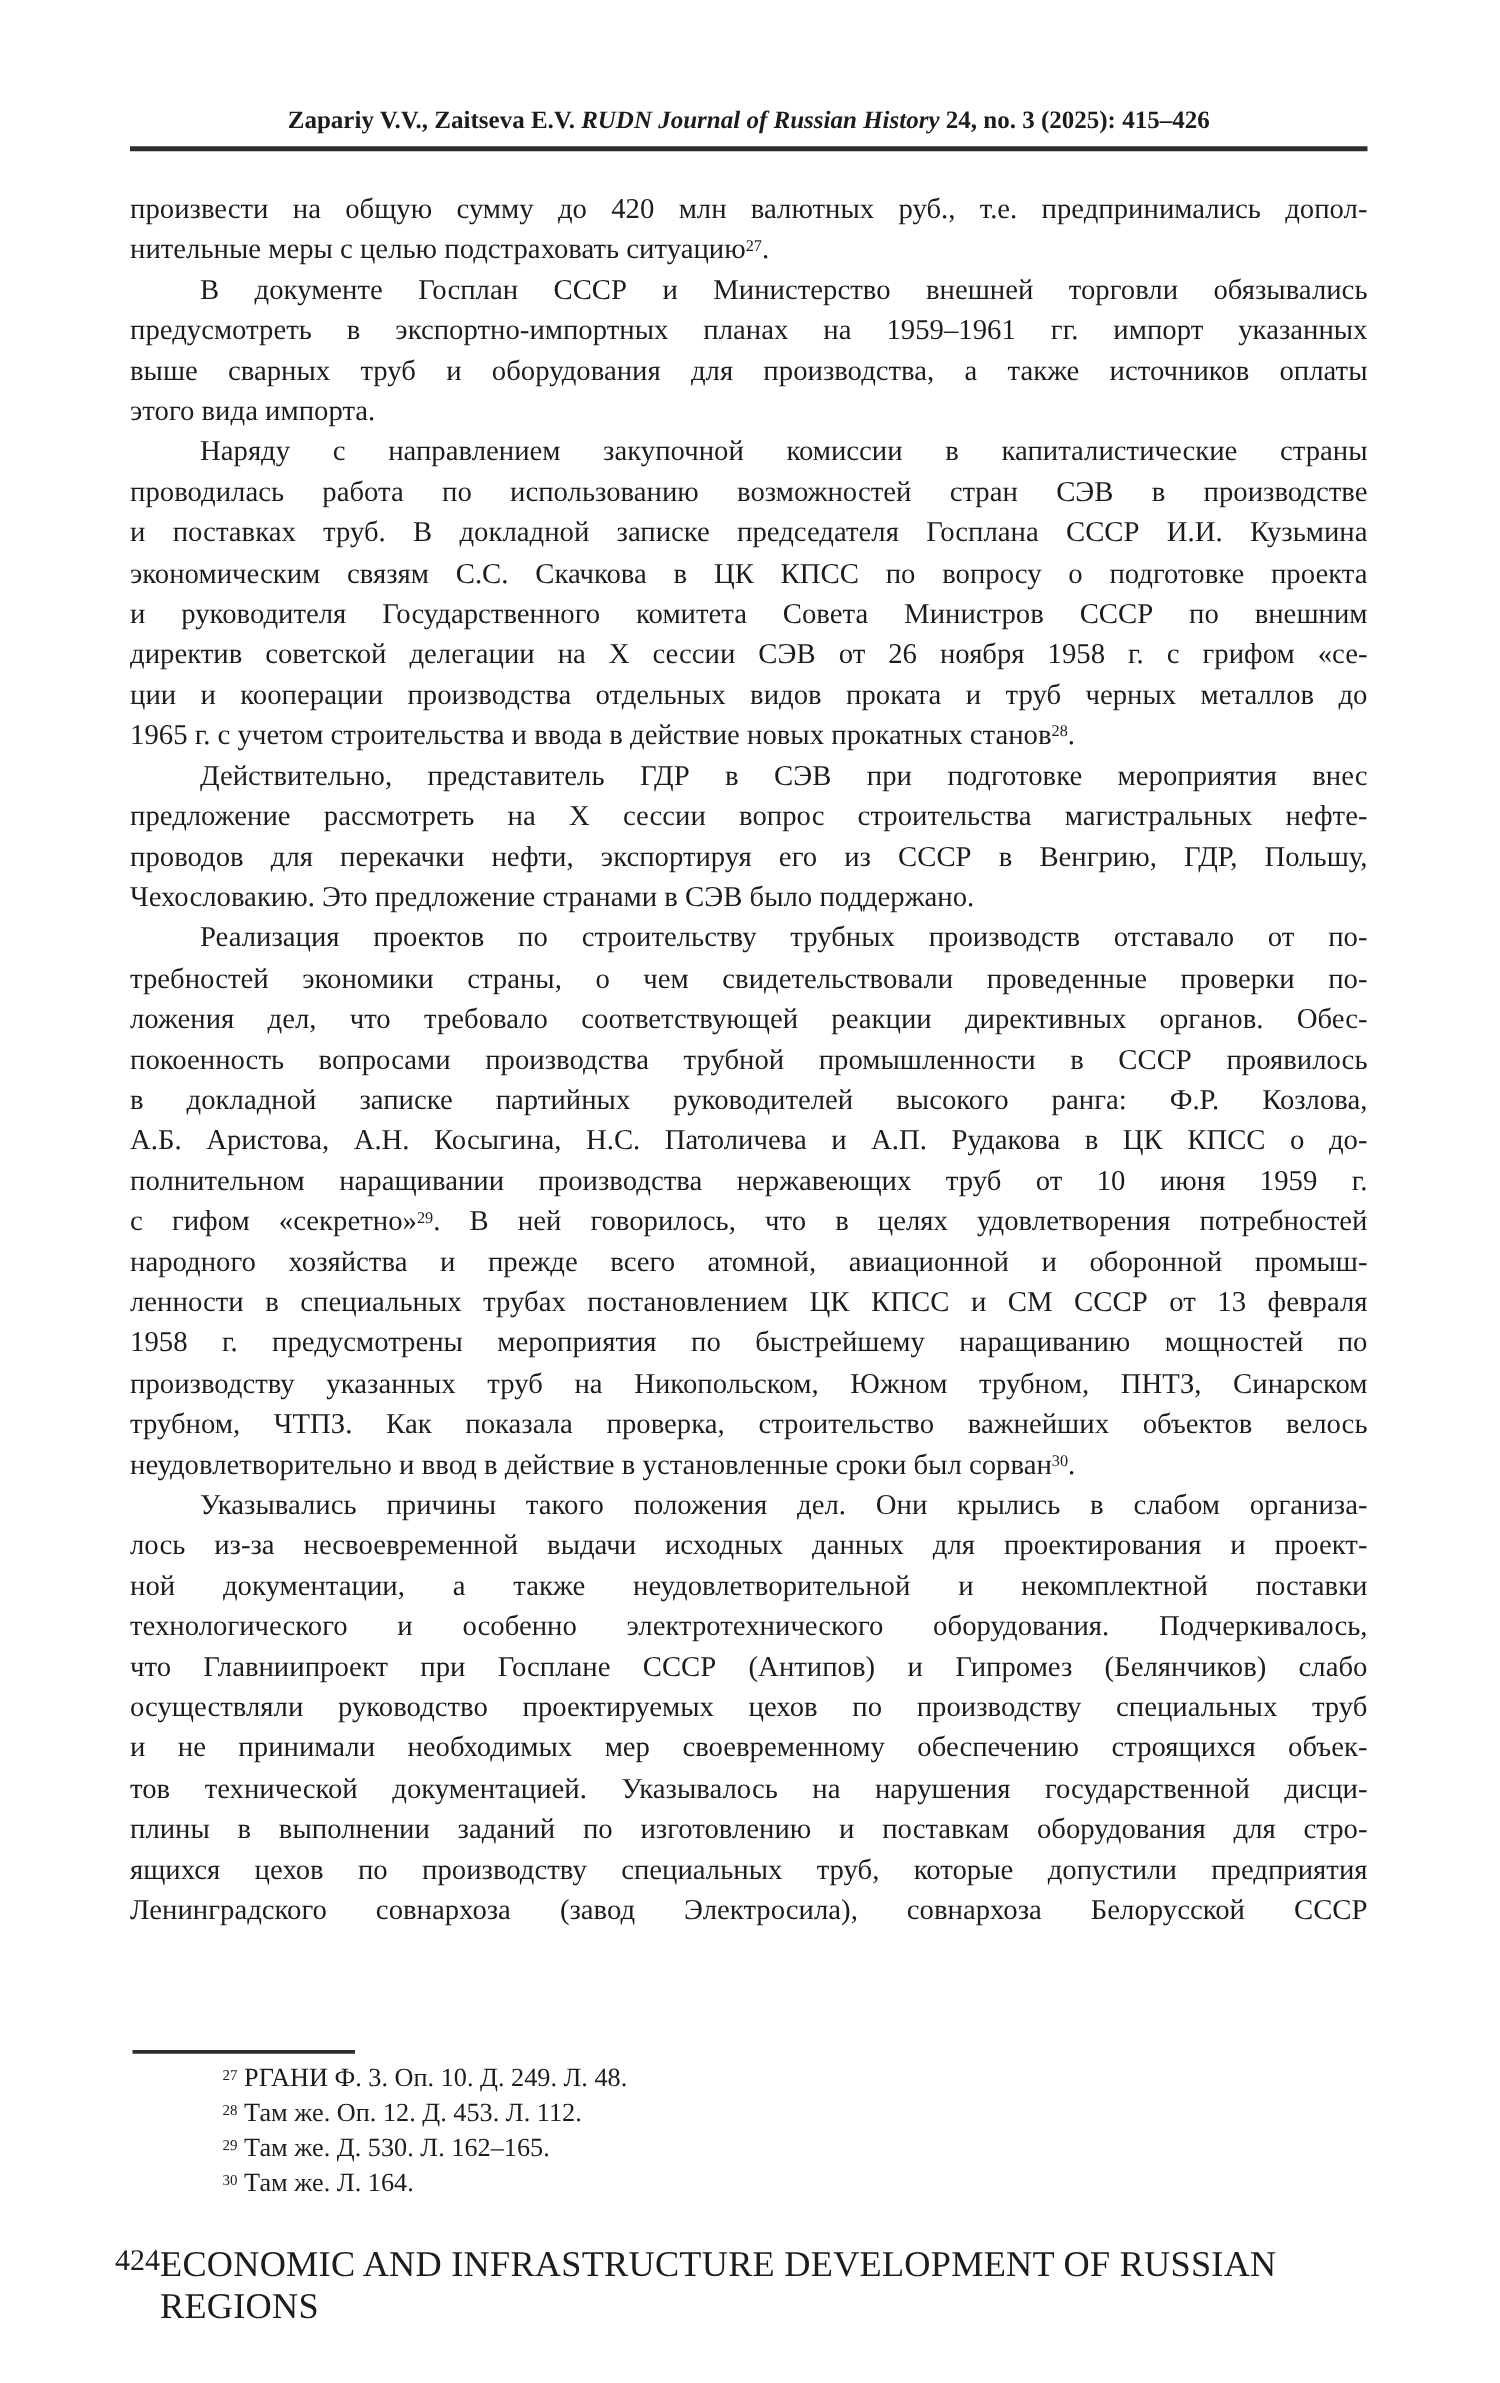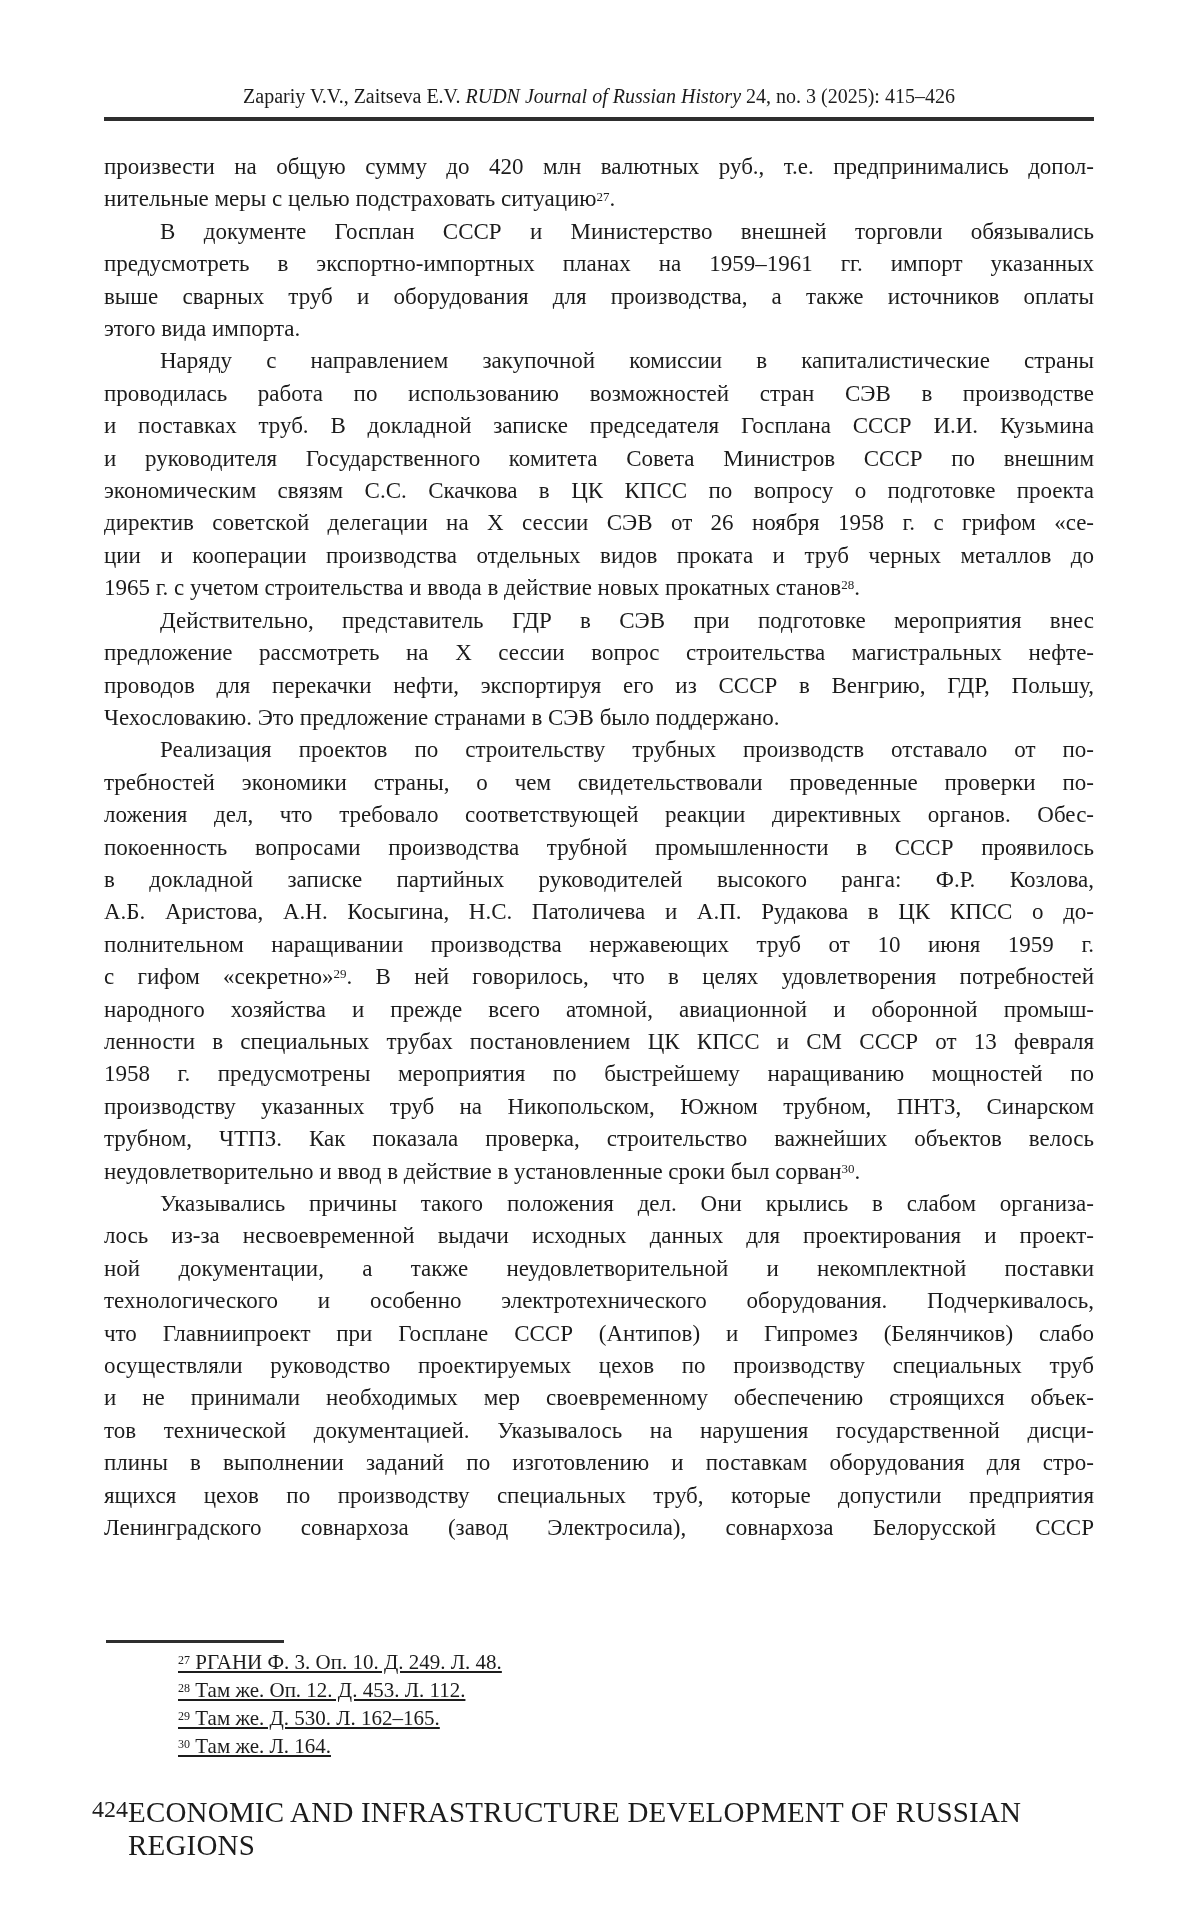--- a/index.html
+++ b/index.html
@@ -14,20 +14,21 @@
   }
   .running-header {
     position: absolute;
     top: 84px;
     left: 104px;
     width: 990px;
     text-align: center;
     font-size: 20px;
     line-height: 24px;
     white-space: nowrap;
+    font-weight: bold;
   }
   .running-header .italic { font-style: italic; }
   .header-rule {
     position: absolute;
     top: 117px;
     left: 104px;
     width: 990px;
     height: 4px;
     background: #2e2e2e;
   }
@@ -58,21 +59,21 @@
     background: #2e2e2e;
   }
   .footnotes {
     position: absolute;
     top: 1648px;
     left: 104px;
     width: 990px;
     font-size: 21px;
     line-height: 28px;
   }
-  .footnote { padding-left: 74px; text-decoration: underline; }
+  .footnote { padding-left: 74px; }
   .footnote sup { font-size: 12px; }
   .page-footer {
     position: absolute;
     top: 1796px;
     left: 92px;
     width: 1014px;
     display: flex;
     justify-content: space-between;
     align-items: flex-start;
   }
@@ -93,22 +94,22 @@
   <div class="body-text" id="body-text">
       <div class="line">произвести на общую сумму до 420 млн валютных руб., т.е. предпринимались допол-</div>
       <div class="line end">нительные меры с целью подстраховать ситуацию<sup>27</sup>.</div>
       <div class="line first">В документе Госплан СССР и Министерство внешней торговли обязывались</div>
       <div class="line">предусмотреть в экспортно-импортных планах на 1959–1961 гг. импорт указанных</div>
       <div class="line">выше сварных труб и оборудования для производства, а также источников оплаты</div>
       <div class="line end">этого вида импорта.</div>
       <div class="line first">Наряду с направлением закупочной комиссии в капиталистические страны</div>
       <div class="line">проводилась работа по использованию возможностей стран СЭВ в производстве</div>
       <div class="line">и поставках труб. В докладной записке председателя Госплана СССР И.И. Кузьмина</div>
+      <div class="line">экономическим связям С.С. Скачкова в ЦК КПСС по вопросу о подготовке проекта</div>
       <div class="line">и руководителя Государственного комитета Совета Министров СССР по внешним</div>
-      <div class="line">экономическим связям С.С. Скачкова в ЦК КПСС по вопросу о подготовке проекта</div>
       <div class="line">директив советской делегации на X сессии СЭВ от 26 ноября 1958 г. с грифом «се-</div>
       <div class="line">ции и кооперации производства отдельных видов проката и труб черных металлов до</div>
       <div class="line end">1965 г. с учетом строительства и ввода в действие новых прокатных станов<sup>28</sup>.</div>
       <div class="line first">Действительно, представитель ГДР в СЭВ при подготовке мероприятия внес</div>
       <div class="line">предложение рассмотреть на X сессии вопрос строительства магистральных нефте-</div>
       <div class="line">проводов для перекачки нефти, экспортируя его из СССР в Венгрию, ГДР, Польшу,</div>
       <div class="line end">Чехословакию. Это предложение странами в СЭВ было поддержано.</div>
       <div class="line first">Реализация проектов по строительству трубных производств отставало от по-</div>
       <div class="line">требностей экономики страны, о чем свидетельствовали проведенные проверки по-</div>
       <div class="line">ложения дел, что требовало соответствующей реакции директивных органов. Обес-</div>

